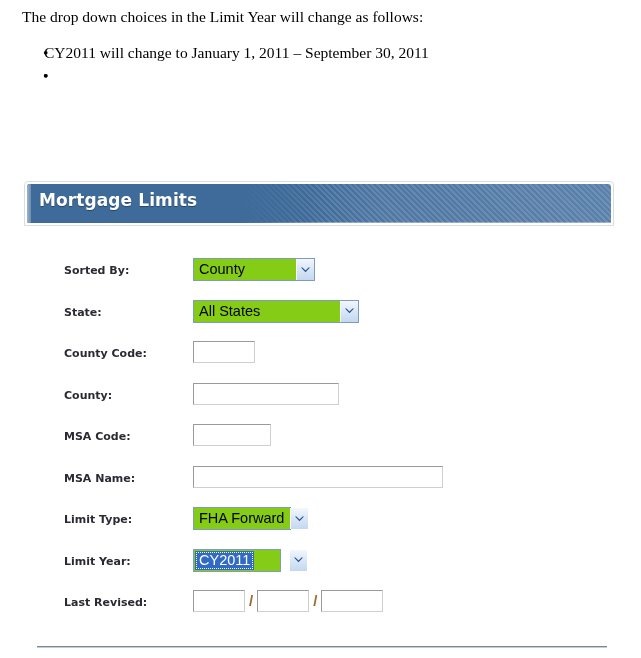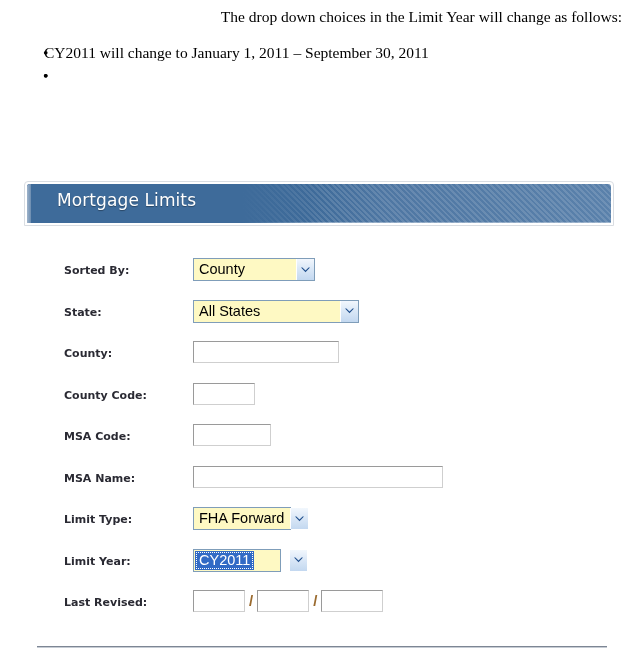--- a/index.html
+++ b/index.html
@@ -22,21 +22,20 @@
     left: 22px;
     top: 6px;
     width: 600px;
     font-family: "Liberation Serif", "DejaVu Serif", serif;
     font-size: 15.5px;
     color: #000000;
     line-height: 1.42;
   }
   .prose .lead {
     margin: 0 0 14px 0;
-    text-align: right;
   }
   .bullets {
     margin: 0;
     padding: 0;
     list-style: none;
   }
   .bullets li {
     position: relative;
     padding-left: 22px;
     margin: 0 0 1px 0;
@@ -90,27 +89,27 @@
   .panel-header-inner::after {
     
     content: "";
     position: absolute;
     left: 0; top: 0; bottom: 0;
     width: 4px;
     background: linear-gradient(to right, #9fb4cb, #6b8cb0);
   }
   .panel-title {
     position: absolute;
-    left: 32px;
+    left: 14px;
     top: 8px;
     z-index: 3;
     color: #ffffff;
     font-family: "DejaVu Sans", "Liberation Sans", sans-serif;
     font-size: 17px;
-    font-weight: normal;
+    font-weight: bold;
     letter-spacing: 0.1px;
     text-shadow: 0 1px 1px rgba(0,0,0,0.35);
   }
 
   
   .form {
     position: absolute;
     left: 0;
     top: 258px;
     width: 641px;
@@ -138,21 +137,21 @@
   }
 
   
   .sel {
     position: relative;
     display: inline-flex;
     align-items: center;
     height: 23px;
     box-sizing: border-box;
     border: 1px solid #7f9db9;
-    background: #fef9c3;
+    background: #84cc16;
     padding: 0;
   }
   .sel .sel-text {
     font-family: "Liberation Sans", sans-serif;
     font-size: 14.5px;
     color: #000000;
     padding: 0 6px 0 5px;
     white-space: nowrap;
     flex: 1 1 auto;
     line-height: 21px;
@@ -261,29 +260,29 @@
           <span class="sel-text">All States</span>
           <span class="sel-btn">
             <svg width="11" height="8" viewBox="0 0 11 8" aria-hidden="true">
               <path d="M1 1.6 L5.5 6.2 L10 1.6 L8.6 1.6 L5.5 4.6 L2.4 1.6 Z" fill="#1f4e8c"></path>
             </svg>
           </span>
         </div>
       </div>
     </div>
     <div class="form-row">
+      <div class="field-label">County Code:</div>
+      <div class="field-control">
+        <input type="text" class="txt" value="" style="width: 62px;">
+      </div>
+    </div>
+    <div class="form-row">
       <div class="field-label">County:</div>
       <div class="field-control">
         <input type="text" class="txt" value="" style="width: 146px;">
-      </div>
-    </div>
-    <div class="form-row">
-      <div class="field-label">County Code:</div>
-      <div class="field-control">
-        <input type="text" class="txt" value="" style="width: 62px;">
       </div>
     </div>
     <div class="form-row">
       <div class="field-label">MSA Code:</div>
       <div class="field-control">
         <input type="text" class="txt" value="" style="width: 78px;">
       </div>
     </div>
     <div class="form-row">
       <div class="field-label">MSA Name:</div>

